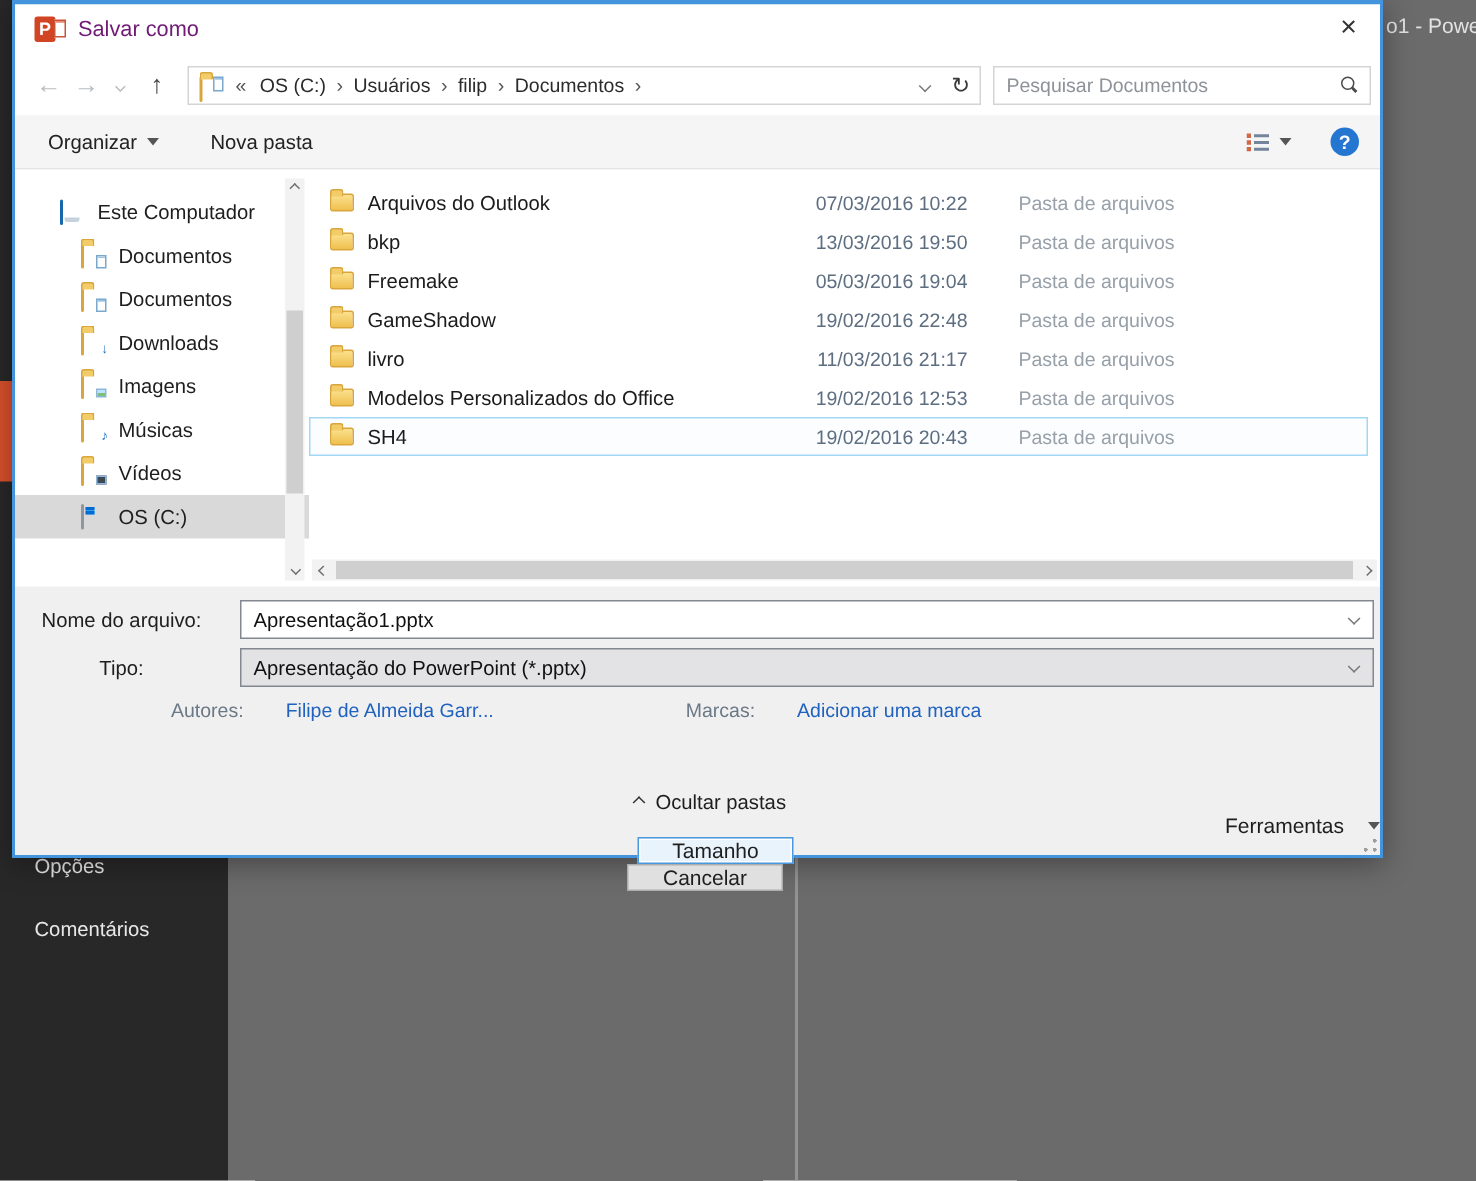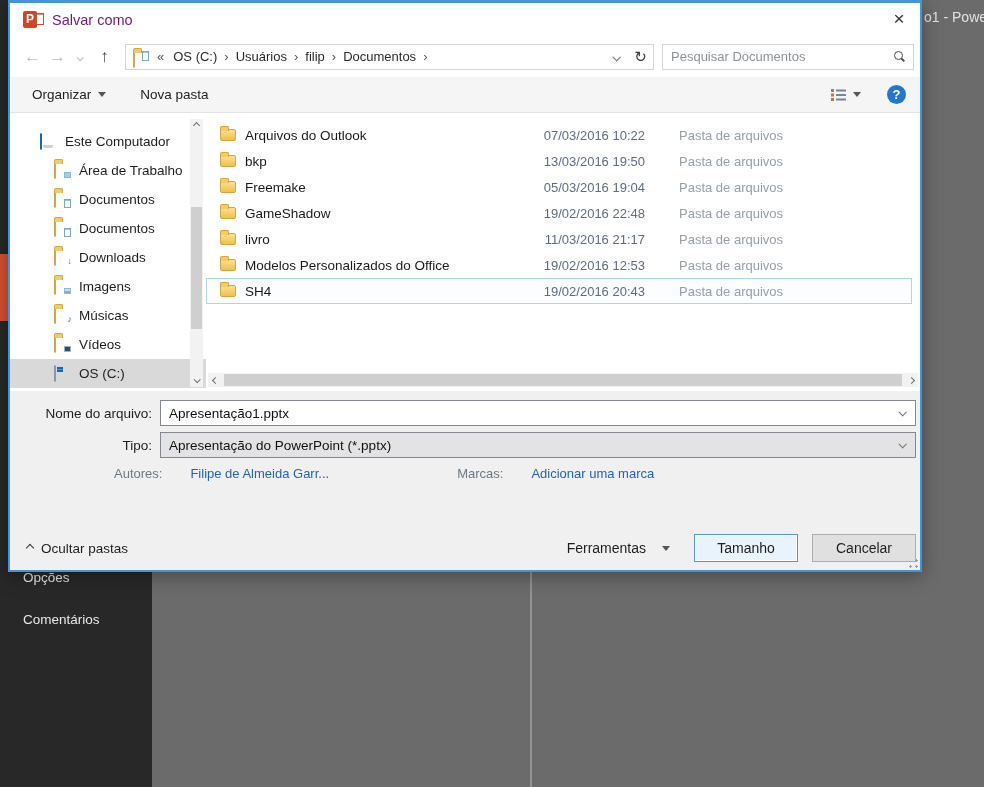--- a/index.html
+++ b/index.html
@@ -139,34 +139,34 @@
   .h-scroll { position:absolute; left:2px; right:2px; bottom:4px; height:14px; background:#f2f2f2;
     display:flex; align-items:center; }
   .h-scroll .arr { width:14px; height:14px; display:flex; align-items:center; justify-content:center; cursor:pointer; }
   .h-scroll .arr .chev { border-color:#6f6f6f; }
   .h-thumb { flex:1; height:12px; margin:0 2px 0 2px; background:#cfcfcf; cursor:pointer; }
 
   
   .field-row { position:absolute; left:0; right:0; display:flex; align-items:center; }
   .row-filename { top:397px; }
   .row-type { top:429px; }
-  .f-label { width:150px; text-align:right; padding-right:8px; font-size:13.5px; color:#1e1e1e; flex:none; }
+  .f-label { width:150px; text-align:center; padding-right:8px; font-size:13.5px; color:#1e1e1e; flex:none; }
   .combo { flex:1; height:26px; margin-right:4px; border:1px solid #828790; background:#fff;
     display:flex; align-items:center; padding:0 10px 0 8px; }
   .combo input { border:none; outline:none; flex:1; font-family:"Liberation Sans",sans-serif; font-size:13.5px; color:#111; background:transparent; }
   .combo.select { background:#e3e3e5; cursor:pointer; }
   .combo .val { flex:1; font-size:13.5px; color:#111; }
   .row-meta { position:absolute; top:463px; left:0; right:0; display:flex; align-items:center; font-size:13px; }
   .meta-label { color:#6b7885; }
   .meta-label.authors { margin-left:104px; }
   .meta-label.tags { margin-left:128px; }
   .meta-link { color:#2062bf; margin-left:28px; cursor:pointer; }
 
   
-  .footer { position:absolute; left:0; right:0; top:524px; height:42px; display:flex; align-items:center; }
+  .footer { position:absolute; left:0; right:0; top:524px; height:42px; display:flex; align-items:center;flex-direction:column; }
   .hide-folders { display:flex; align-items:center; gap:8px; margin-left:17px; font-size:13.5px; color:#1e1e1e; cursor:pointer; }
   .hide-folders .chev { border-color:#333; }
   .tools { margin-left:auto; display:flex; align-items:center; gap:16px; font-size:14px; color:#1e1e1e; cursor:pointer; }
   .btn { width:104px; height:28px; font-family:"Liberation Sans",sans-serif; font-size:14px; color:#1e1e1e;
     display:flex; align-items:center; justify-content:center; cursor:pointer; }
   .btn.save { margin-left:24px; background:#e9f3fc; border:1px solid #4a98dd; box-shadow:inset 0 0 0 1px #fff; }
   .btn.cancel { margin-left:14px; margin-right:4px; background:#e0e0e0; border:1px solid #adadad; }
 
   
   .vl-svg { display:block; }
@@ -248,24 +248,20 @@
   </div>
 
   <div class="main">
     <div class="sidebar">
       <div id="sidebar-tree">
           <div class="sb-item root">
             <span class="sb-icon"><span class="icon-computer"></span></span>
             <span class="sb-label">Este Computador</span>
           </div>
           <div class="sb-item">
-            <span class="sb-icon"><span class="folder-shape"></span><span class="ov-rect" style="background:#9fd0f0;"></span></span>
-            <span class="sb-label">Área de Trabalho</span>
-          </div>
-          <div class="sb-item">
             <span class="sb-icon"><span class="folder-shape"></span><span class="ov-doc"></span></span>
             <span class="sb-label">Documentos</span>
           </div>
           <div class="sb-item">
             <span class="sb-icon"><span class="folder-shape"></span><span class="ov-doc"></span></span>
             <span class="sb-label">Documentos</span>
           </div>
           <div class="sb-item">
             <span class="sb-icon"><span class="folder-shape"></span><span class="ov">↓</span></span>
             <span class="sb-label">Downloads</span>

